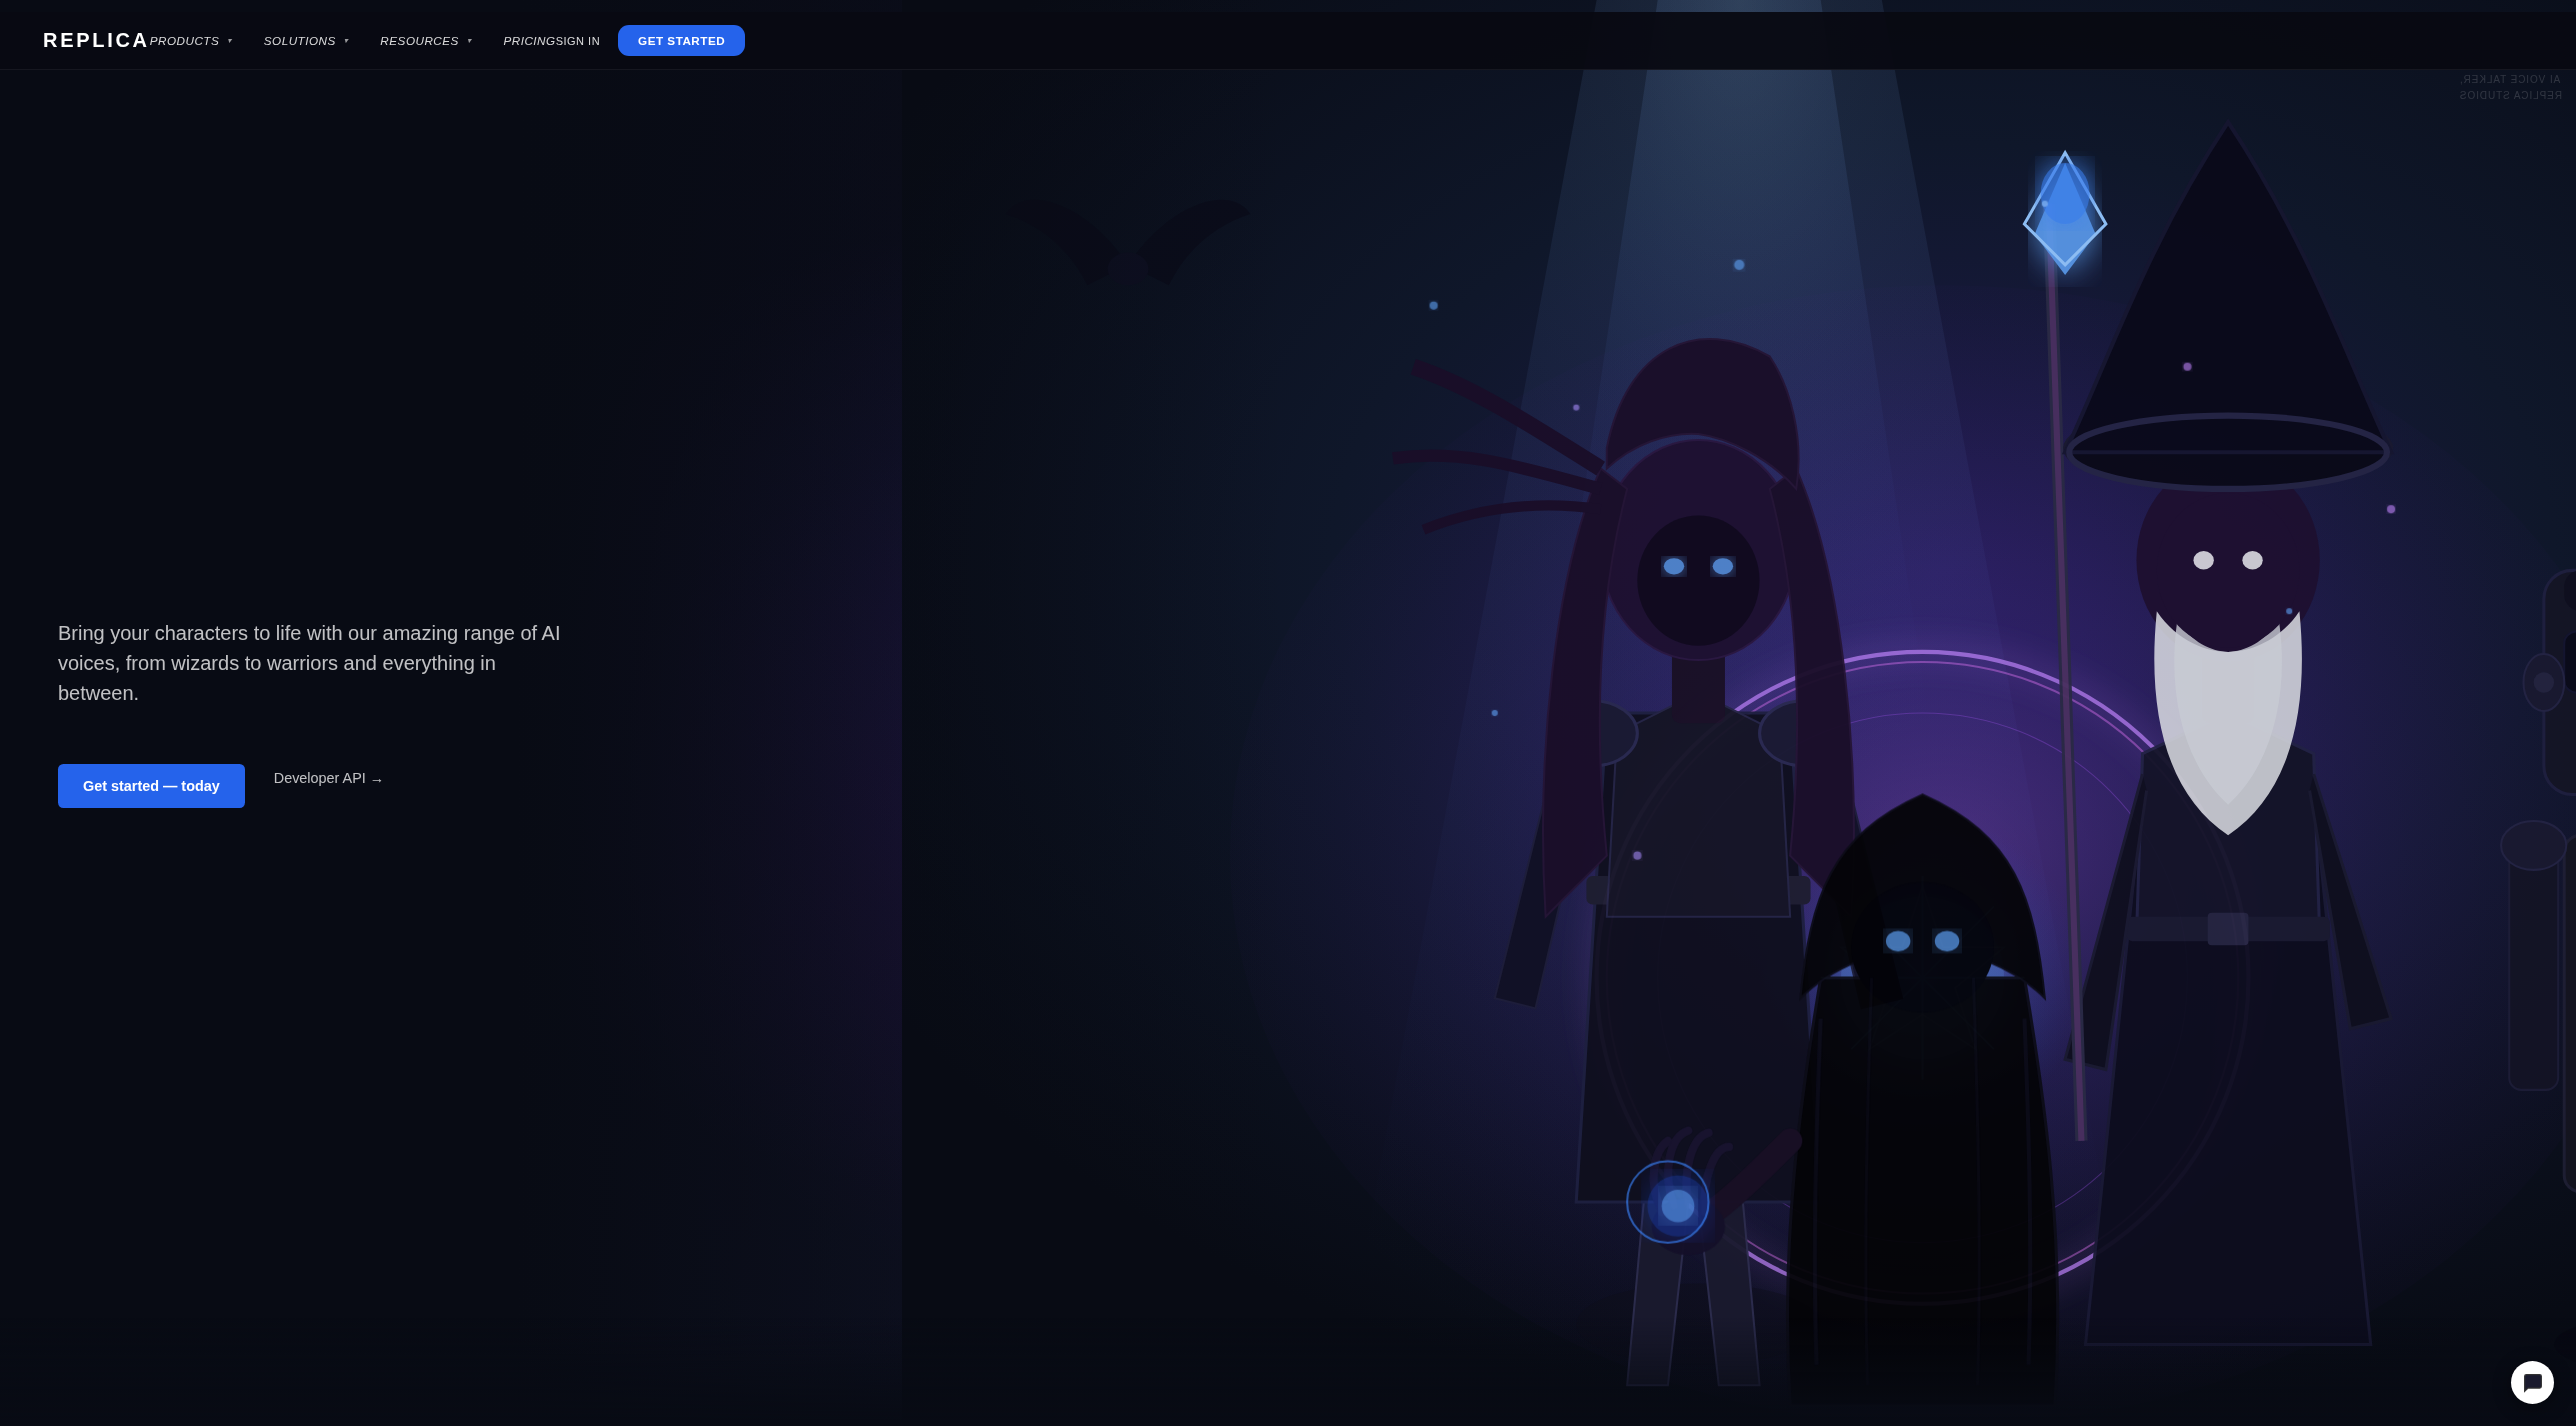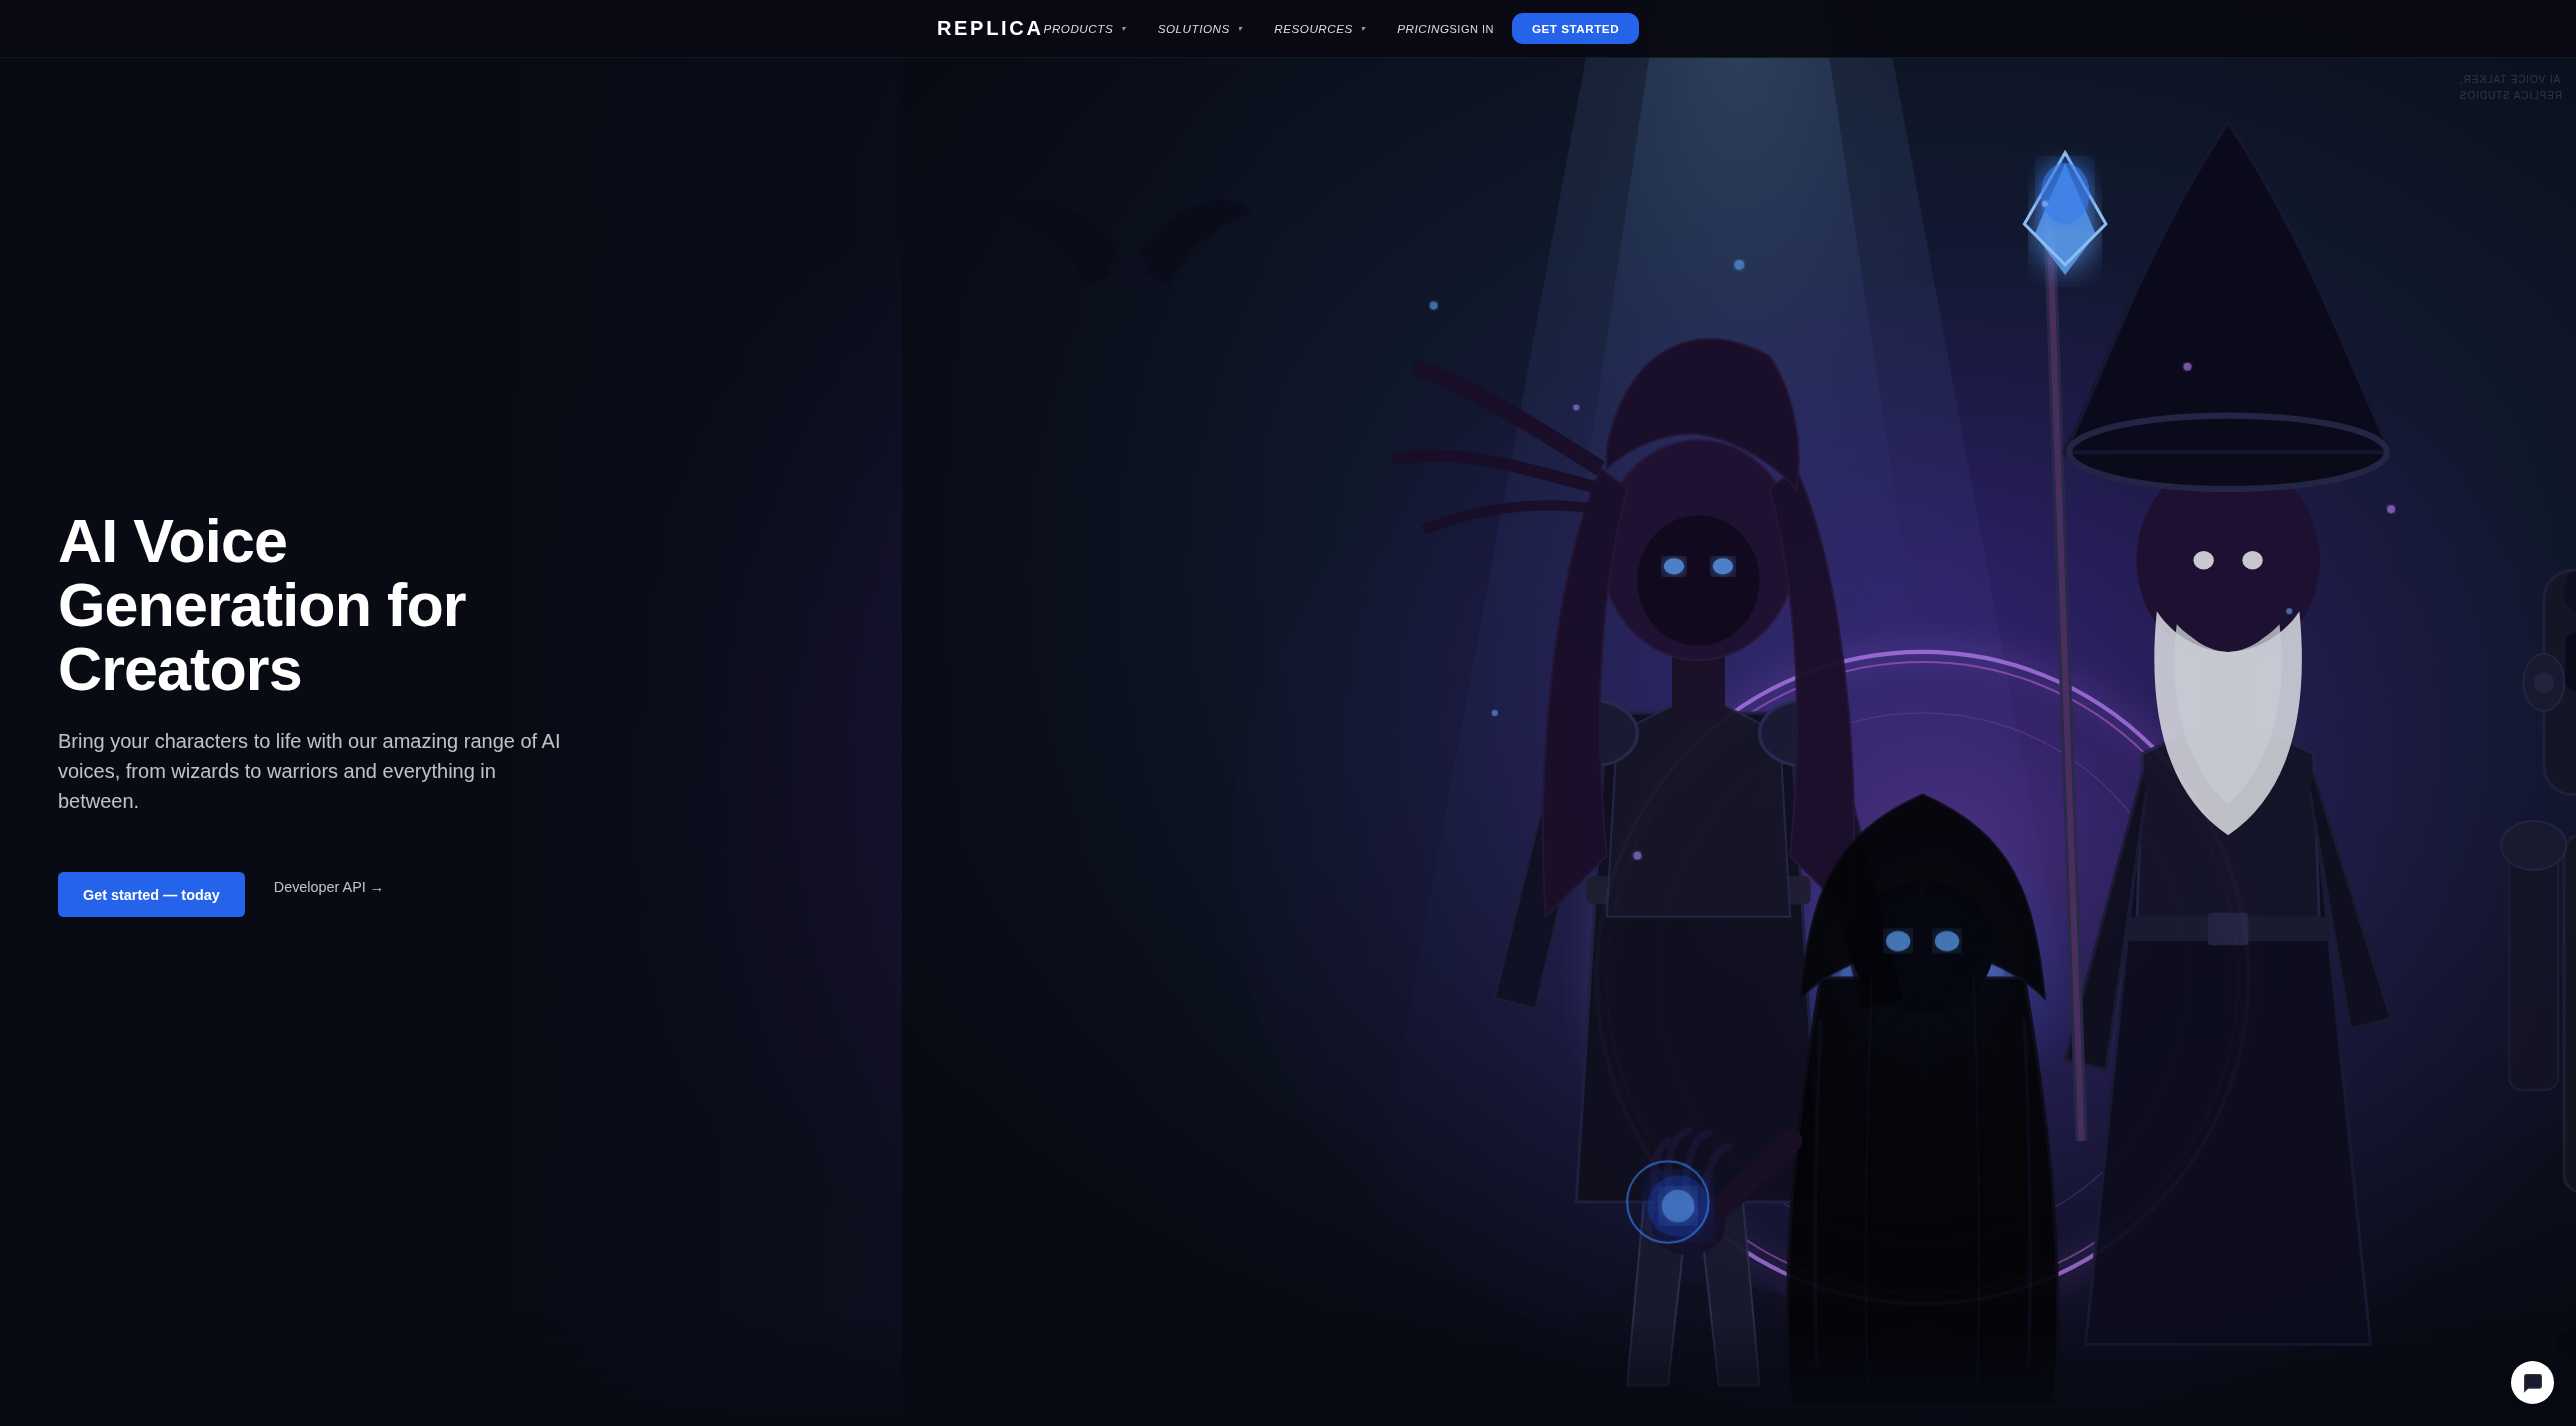--- a/index.html
+++ b/index.html
@@ -11,27 +11,27 @@
     body {
       font-family: -apple-system, BlinkMacSystemFont, 'Segoe UI', sans-serif;
       background: #0a0d14;
       color: #ffffff;
       overflow-x: hidden;
     }
 
     
     nav {
       position: fixed;
-      top: 0;
+      top: 12px;
       left: 0;
       right: 0;
       z-index: 100;
       display: flex;
       align-items: center;
-      justify-content: center;
+      justify-content: flex-start;
       padding: 0 43px;
       height: 58px;
       background: rgba(8, 10, 18, 0.95);
       border-bottom: 0.9px solid rgba(255,255,255,0.06);
     }
 
     .nav-links {
       display: flex;
       align-items: center;
       gap: 32px;
@@ -510,21 +510,20 @@
   <div class="hero-left-fade"></div>
 
   <div class="hero-bottom-fade"></div>
 
   <div class="watermark">
     <div>AI VOICE TALKER,</div>
     <div>REPLICA STUDIOS</div>
   </div>
 
   <div class="hero-content">
-    <h1 class="hero-title">AI Voice Generation for Creators</h1>
     <p class="hero-subtitle">Bring your characters to life with our amazing range of AI voices, from wizards to warriors and everything in between.</p>
     <div class="hero-actions">
       <button class="btn-primary">Get started — today</button>
       <a href="#" class="btn-link">Developer API →</a>
     </div>
   </div>
 </section>
 
 <div class="chat-widget">
   <svg width="20" height="20" viewBox="0 0 24 24" fill="none">

